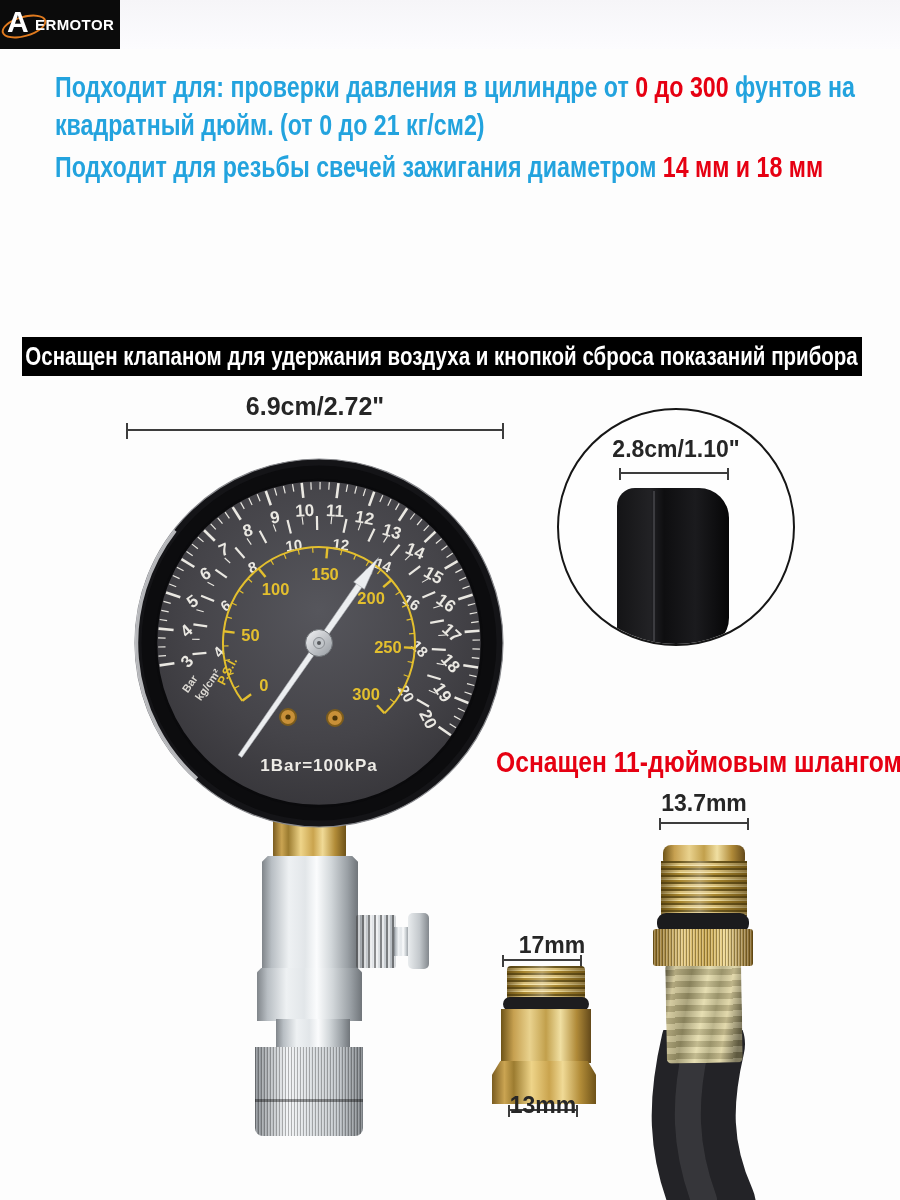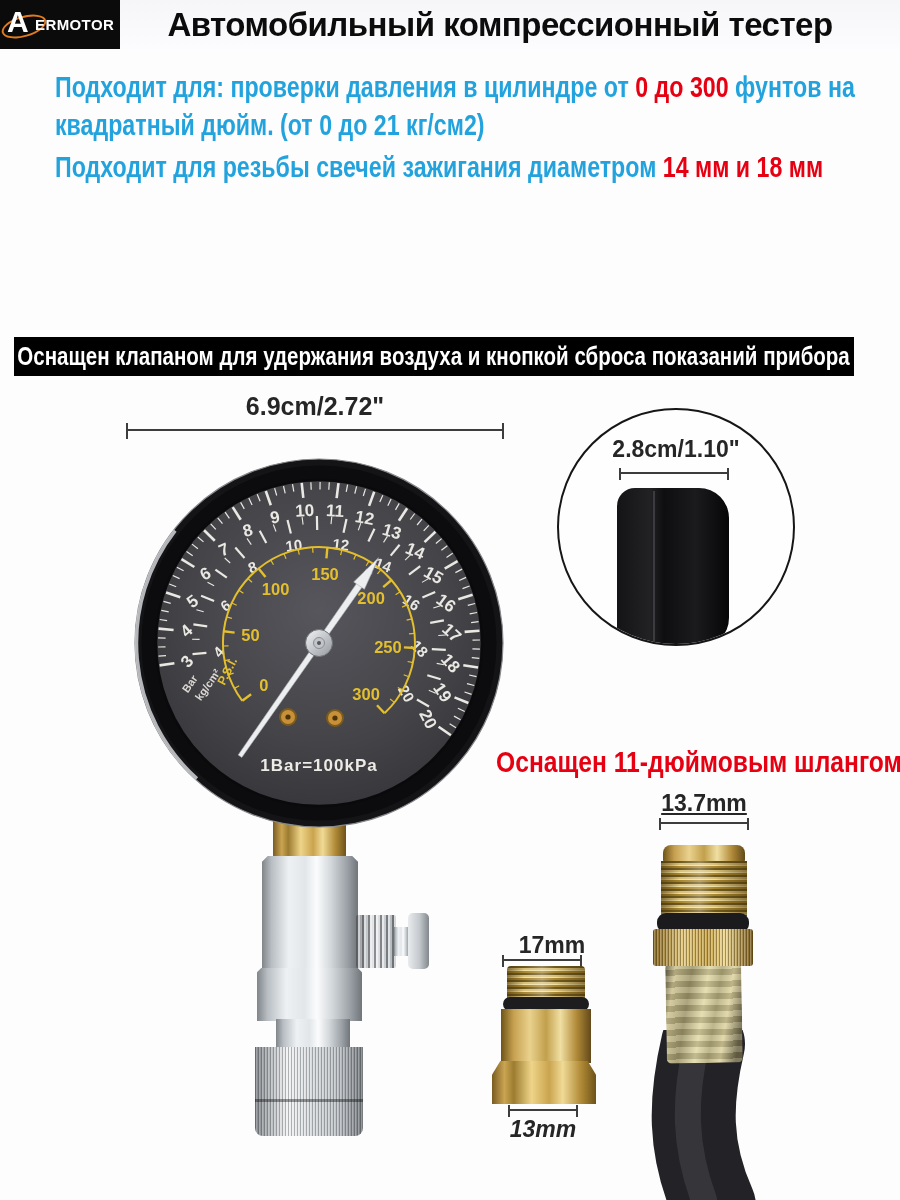--- a/index.html
+++ b/index.html
@@ -16,21 +16,21 @@
   .logo-rest{left:35px;top:16px;font-size:15px;font-weight:700;color:#fff;letter-spacing:.4px;z-index:2;}
   .title{left:115px;top:0;width:770px;height:49px;line-height:50px;text-align:center;
          font-weight:700;font-size:33px;color:#0c0c0c;letter-spacing:-.5px;white-space:nowrap;}
 
   
   .desc{white-space:nowrap;font-weight:700;font-size:29px;line-height:38px;color:var(--accent-cyan);
         transform:scaleX(.8);transform-origin:0 0;}
   .red{color:var(--accent-red);}
 
   
-  .banner{left:14px;top:337px;width:840px;height:39px;background:var(--banner-bg);
+  .banner{left:22px;top:337px;width:840px;height:39px;background:var(--banner-bg);
           display:flex;align-items:center;justify-content:center;}
   .banner span{color:#fff;font-weight:700;font-size:25px;white-space:nowrap;
                transform:scaleX(.82);}
 
   
   .dim-text{font-weight:700;color:#262626;text-align:center;white-space:nowrap;}
   .dim-line{height:0;border-top:2px solid #3d3d3d;}
   .dim-line::before,.dim-line::after{content:"";position:absolute;top:-8px;width:2px;height:16px;background:#3d3d3d;}
   .dim-line::before{left:0;} .dim-line::after{right:0;}
   .dim-line.small::before,.dim-line.small::after{top:-6px;height:12px;}
@@ -70,21 +70,20 @@
 <body>
 
 <div class="page">
 
   <div class="abs header"></div>
   <div class="abs logo-box">
     <div class="abs logo-swoosh"></div>
     <div class="abs logo-a">A</div>
     <div class="abs logo-rest">ERMOTOR</div>
   </div>
-  <div class="abs title">Автомобильный компрессионный тестер</div>
 
   <div class="abs desc" style="left:55px;top:68px;">
     <div><span>Подходит для: проверки давления в цилиндре от </span><span class="red">0 до 300</span><span> фунтов на</span></div>
     <div><span>квадратный дюйм. (от 0 до 21 кг/см2)</span></div>
   </div>
   <div class="abs desc" style="left:55px;top:148px;">
     <div><span>Подходит для резьбы свечей зажигания диаметром </span><span class="red">14 мм и 18 мм</span></div>
   </div>
 
   <div class="abs banner">
@@ -304,36 +303,36 @@
     </svg>
 
   <div class="abs inset">
     <div class="abs dim-text" style="left:0;top:26px;width:234px;font-size:23px;">2.8cm/1.10"</div>
     <div class="abs dim-line small" style="left:60px;top:62px;width:110px;"></div>
     <div class="abs side-view"></div>
   </div>
 
   <div class="abs caption-red" style="left:496px;top:746px;">Оснащен 11-дюймовым шлангом</div>
 
-  <div class="abs dim-text" style="left:634px;top:790px;width:140px;font-size:23px;text-decoration:underline;">13.7mm</div>
+  <div class="abs dim-text" style="left:634px;top:790px;width:140px;font-size:23px;">13.7mm</div>
   <div class="abs dim-line small" style="left:659px;top:822px;width:90px;"></div>
 
   <svg class="abs" style="left:600px;top:1030px;" width="240" height="170" viewBox="0 0 240 170">
     <path d="M103,14 C90,70 88,118 114,176" fill="none" stroke="#232327" stroke-width="84" stroke-linecap="round"></path>
     <path d="M96,16 C84,70 84,116 104,170" fill="none" stroke="rgba(255,255,255,.09)" stroke-width="26" stroke-linecap="round"></path>
   </svg>
 
   <div class="abs brass" style="left:663px;top:845px;width:82px;height:17px;border-radius:8px 8px 2px 2px;"></div>
   <div class="abs threads" style="left:661px;top:861px;width:86px;height:55px;"></div>
   <div class="abs" style="left:657px;top:913px;width:92px;height:20px;border-radius:9px;background:#1b1b1d;"></div>
   <div class="abs ferrule" style="left:666px;top:963px;width:76px;height:100px;"></div>
   <div class="abs knurl-brass" style="left:653px;top:929px;width:100px;height:37px;border-radius:3px;"></div>
 
   <div class="abs dim-text" style="left:492px;top:932px;width:120px;font-size:23px;">17mm</div>
   <div class="abs dim-line small" style="left:502px;top:959px;width:80px;"></div>
   <div class="abs threads" style="left:507px;top:966px;width:78px;height:33px;border-radius:4px 4px 0 0;"></div>
   <div class="abs" style="left:503px;top:997px;width:86px;height:14px;border-radius:7px;background:#1d1d1f;"></div>
   <div class="abs brass" style="left:501px;top:1009px;width:90px;height:54px;"></div>
   <div class="abs brass-facet" style="left:492px;top:1061px;width:104px;height:43px;clip-path:polygon(0 32%,8% 0,92% 0,100% 32%,100% 100%,0 100%);"></div>
   <div class="abs dim-line small" style="left:508px;top:1109px;width:70px;"></div>
-  <div class="abs dim-text" style="left:477px;top:1116px;width:132px;font-size:23px;font-style:italic;">13mm</div>
+  <div class="abs dim-text" style="left:477px;top:1092px;width:132px;font-size:23px;">13mm</div>
 
 </div>
 
 </body></html>

